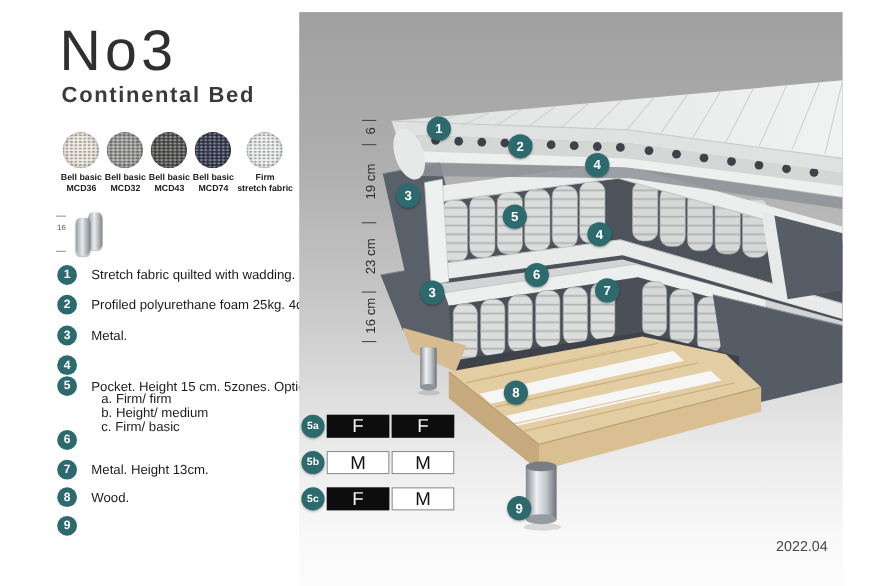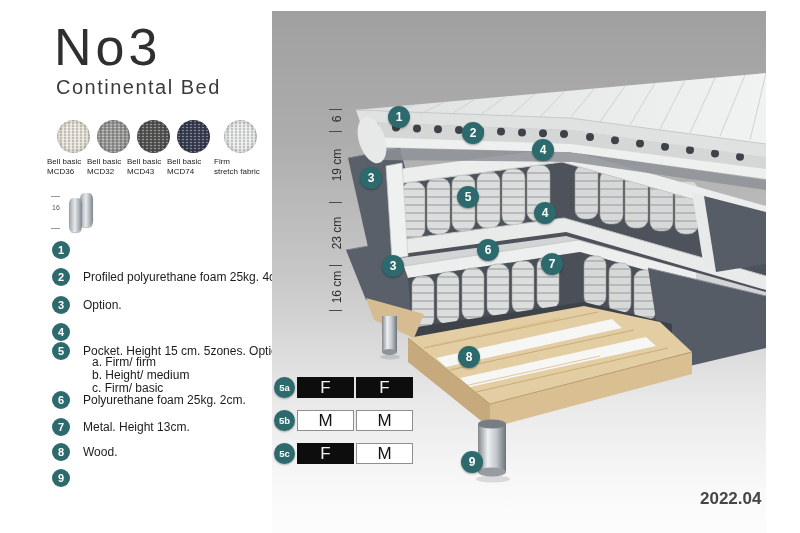--- a/index.html
+++ b/index.html
@@ -1,27 +1,27 @@
 <!DOCTYPE html>
 <html><head>
 <meta charset="utf-8">
 <style>
   html,body{margin:0;padding:0;}
   body{width:800px;height:533px;position:relative;overflow:hidden;background:#ffffff;
        font-family:"Liberation Sans","DejaVu Sans",sans-serif;}
   .abs{position:absolute;}
   
   .title{left:54px;top:20px;font-size:52px;font-weight:300;letter-spacing:4px;color:#2f2f2f;line-height:1.05;}
-  .subtitle{left:56px;top:76px;font-size:20px;font-weight:400;letter-spacing:1.5px;color:#3a3a3a;}
+  .subtitle{left:56px;top:76px;font-size:20px;font-weight:700;letter-spacing:1.5px;color:#3a3a3a;}
   .swc{position:absolute;width:33px;height:33px;border-radius:50%;
        background-image:radial-gradient(rgba(255,255,255,.38) .8px, transparent 1.4px),
                         radial-gradient(rgba(0,0,0,.30) .9px, transparent 1.5px);
        background-size:4px 3px,4px 3px;background-position:0 0,2px 1.5px;
        box-shadow:inset 0 0 4px rgba(0,0,0,.30);}
-  .swl{position:absolute;width:54px;text-align:left;font-size:8px;line-height:9.5px;color:#222;}
+  .swl{position:absolute;width:54px;text-align:center;font-size:8px;line-height:9.5px;color:#222;font-weight:bold;}
   .legicon{left:50px;top:186px;width:72px;height:52px;}
   .legdim{position:absolute;left:2px;top:18px;font-size:7px;color:#555;}
   .ltick{position:absolute;left:1px;width:9px;height:1px;background:#999;}
   .cyl{position:absolute;width:13px;height:34px;border-radius:4px/6px;
        background:linear-gradient(90deg,#9aa0a5,#e8ebed 45%,#b9bec2 70%,#80868c);
        box-shadow:0 1px 1px rgba(0,0,0,.25);}
   .lrow{position:absolute;left:52px;display:flex;align-items:center;gap:13px;width:240px;}
   .lbadge{flex:0 0 auto;width:18px;height:18px;border-radius:50%;background:#2d6a6e;color:#fff;
           font-size:11px;font-weight:bold;display:flex;align-items:center;justify-content:center;}
   .ltext{font-size:12px;color:#1c1c1c;white-space:nowrap;}
@@ -36,21 +36,21 @@
           font-size:12px;font-weight:bold;display:flex;align-items:center;justify-content:center;
           box-shadow:0 1px 2px rgba(0,0,0,.35);}
   .frow{position:absolute;left:274px;display:flex;align-items:flex-end;}
   .fbadge{width:21px;height:21px;border-radius:50%;background:#2d6a6e;color:#fff;font-size:9.5px;
           font-weight:bold;display:flex;align-items:center;justify-content:center;margin-right:2px;
           box-shadow:0 1px 2px rgba(0,0,0,.3);}
   .fcell{width:57px;height:21px;display:flex;align-items:center;justify-content:center;
          font-size:17px;color:#111;margin-right:2px;}
   .fcell.dark{background:#0d0d0d;color:#f2f2f2;}
   .fcell.light{background:#ffffff;border:1px solid #8f8f8f;width:55px;height:19px;}
-  .edition{left:700px;top:489px;width:58px;text-align:center;font-size:17px;font-weight:bold;color:#454545;}
+  .edition{left:700px;top:489px;width:58px;text-align:center;font-size:13px;font-weight:normal;color:#454545;}
 </style>
 </head>
 <body>
 
 <div class="abs title">No3</div>
 <div class="abs subtitle">Continental Bed</div>
 
 <div>
   <div class="swc" style="left:57px;top:120px;background-color:#e8e4da"></div>
   <div class="swc" style="left:97px;top:120px;background-color:#9c9c9a"></div>
@@ -83,44 +83,44 @@
   <span class="legdim">16</span>
   <span class="ltick" style="top:10px"></span>
   <span class="ltick" style="top:42px"></span>
   <span class="cyl" style="left:30px;top:7px"></span>
   <span class="cyl" style="left:19px;top:12px"></span>
 </div>
 
 <div>
   <div class="lrow" style="top:241px">
     <span class="lbadge">1</span>
+    <span class="ltext">Stretch fabric quilted with wadding.</span>
     </div>
   <div class="lrow" style="top:268px">
     <span class="lbadge">2</span>
     <span class="ltext">Profiled polyurethane foam 25kg. 4cm.</span>
     </div>
   <div class="lrow" style="top:296px">
     <span class="lbadge">3</span>
-    <span class="ltext">Option.</span>
+    <span class="ltext">Metal.</span>
     </div>
   <div class="lrow" style="top:323px">
     <span class="lbadge">4</span>
     </div>
   <div class="lrow" style="top:342px">
     <span class="lbadge">5</span>
     <span class="ltext">Pocket. Height 15 cm. 5zones. Option:</span>
     </div>
   <div class="abs lopts">
     <div>a. Firm/ firm</div>
     <div>b. Height/ medium</div>
     <div>c. Firm/ basic</div>
   </div>
   <div class="lrow" style="top:391px">
     <span class="lbadge">6</span>
-    <span class="ltext">Polyurethane foam 25kg. 2cm.</span>
     </div>
   <div class="lrow" style="top:418px">
     <span class="lbadge">7</span>
     <span class="ltext">Metal. Height 13cm.</span>
     </div>
   <div class="lrow" style="top:443px">
     <span class="lbadge">8</span>
     <span class="ltext">Wood.</span>
     </div>
   <div class="lrow" style="top:469px">

